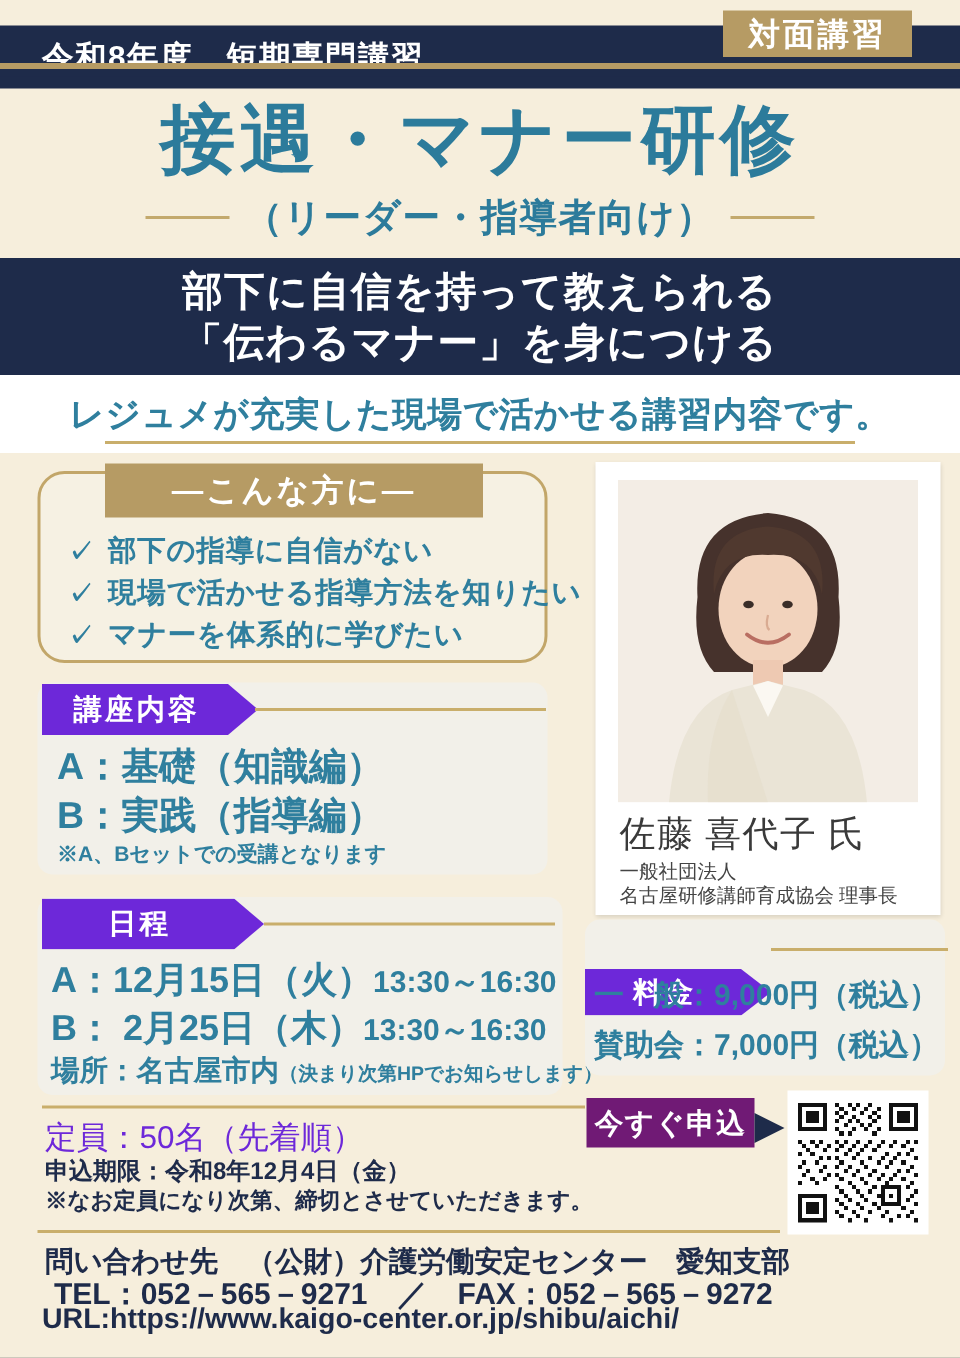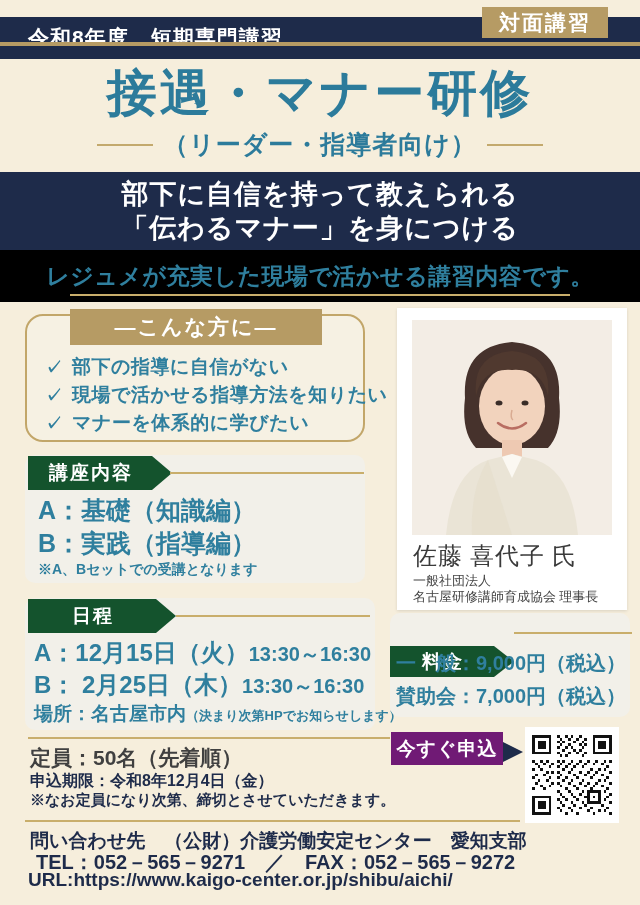--- a/index.html
+++ b/index.html
@@ -28,38 +28,38 @@
   .sub-title .dash-line { width: 56px; height: 2px; background: #c3a96d; }
   .sub-title .sub-text { color: #2c7b9b; font-size: 25px; font-weight: 600; letter-spacing: 1px; }
 
   
   .headline-banner { position: absolute; left: 0; top: 172px; width: 640px; height: 78px;
     background: #1e2b4a; color: #ffffff; text-align: center; padding-top: 5px; }
   .headline-banner div { font-size: 27px; font-weight: 600; line-height: 34px; letter-spacing: 1px; }
 
   
   .lead-strip { position: absolute; left: 0; top: 250px; width: 640px; height: 52px;
-    background: #000000; text-align: center; }
+    background: #ffffff; text-align: center; }
   .lead-text { color: #2f7f9e; font-size: 23px; font-weight: bold; margin-top: 11px; letter-spacing: 0.5px; }
   .lead-underline { position: absolute; left: 70px; top: 44px; width: 500px; height: 2px; background: #c9ae6b; }
 
   
   .target-box { position: absolute; left: 25px; top: 314px; width: 340px; height: 128px;
     background: #f6f1e3; border: 2px solid #c2a669; border-radius: 18px; }
   .target-banner { position: absolute; left: 70px; top: 309px; width: 252px; height: 36px;
     background: #b69b64; color: #fff; font-size: 21px; font-weight: bold;
     display: flex; align-items: center; justify-content: center; letter-spacing: 2px; }
   .target-list { position: absolute; left: 45px; top: 354px; }
   .target-item { display: flex; align-items: baseline; height: 28px; }
   .target-check { color: #2f7f9e; font-size: 17px; font-weight: bold; margin-right: 10px; }
   .target-label { color: #2f7f9e; font-size: 19px; font-weight: bold; letter-spacing: 0.5px; }
 
   
   .section-box { position: absolute; background: #f2f0e9; border-radius: 10px; }
-  .arrow-banner { position: absolute; background: #14532d; color: #fff; font-weight: bold;
+  .arrow-banner { position: absolute; background: #6d28d9; color: #fff; font-weight: bold;
     display: flex; align-items: center; justify-content: center;
     clip-path: polygon(0 0, calc(100% - 20px) 0, 100% 50%, calc(100% - 20px) 100%, 0 100%); }
   .gold-line { position: absolute; height: 2px; background: #c9ae6b; }
 
   .course-box { left: 25px; top: 455px; width: 340px; height: 128px; }
   .course-banner { left: 28px; top: 456px; width: 144px; height: 34px; font-size: 19px; padding-right: 18px; letter-spacing: 2px; }
   .course-goldline { left: 170px; top: 472px; width: 194px; }
   .course-item-a { position: absolute; left: 38px; top: 494px; color: #2f7f9e; font-size: 25px; font-weight: bold; }
   .course-item-b { position: absolute; left: 38px; top: 527px; color: #2f7f9e; font-size: 25px; font-weight: bold; }
   .course-note { position: absolute; left: 38px; top: 561px; color: #2f7f9e; font-size: 14px; font-weight: bold; }
@@ -70,21 +70,21 @@
   .sched-row-a { position: absolute; left: 34px; top: 637px; }
   .sched-row-b { position: absolute; left: 34px; top: 669px; }
   .sched-date { color: #2f7f9e; font-size: 24px; font-weight: bold; }
   .sched-time { color: #2f7f9e; font-size: 20px; font-weight: bold; }
   .sched-place-row { position: absolute; left: 34px; top: 701px; }
   .sched-place { color: #2f7f9e; font-size: 19px; font-weight: bold; }
   .sched-place-note { color: #2f7f9e; font-size: 13px; font-weight: bold; }
 
   
   .capacity-rule { left: 28px; top: 737px; width: 362px; }
-  .cap-line1 { position: absolute; left: 30px; top: 744px; color: #404040; font-size: 21px; font-weight: bold; }
+  .cap-line1 { position: absolute; left: 30px; top: 744px; color: #6d28d9; font-size: 21px; font-weight: normal; }
   .cap-line2 { position: absolute; left: 30px; top: 771px; color: #1e2b4a; font-size: 16px; font-weight: 600; }
   .cap-line3 { position: absolute; left: 30px; top: 791px; color: #1e2b4a; font-size: 15px; font-weight: 600; }
 
   
   .photo-card { position: absolute; left: 397px; top: 308px; width: 230px; height: 302px;
     background: #ffffff; box-shadow: 0 1px 3px rgba(0,0,0,0.12); }
   .photo-frame { position: absolute; left: 15px; top: 12px; width: 200px; height: 215px; overflow: hidden; }
   .inst-name { position: absolute; left: 16px; top: 232px; color: #3a3a3a; font-size: 24px; letter-spacing: 1px; }
   .inst-org1 { position: absolute; left: 16px; top: 264px; color: #444; font-size: 13px; }
   .inst-org2 { position: absolute; left: 16px; top: 280px; color: #444; font-size: 13px; }

